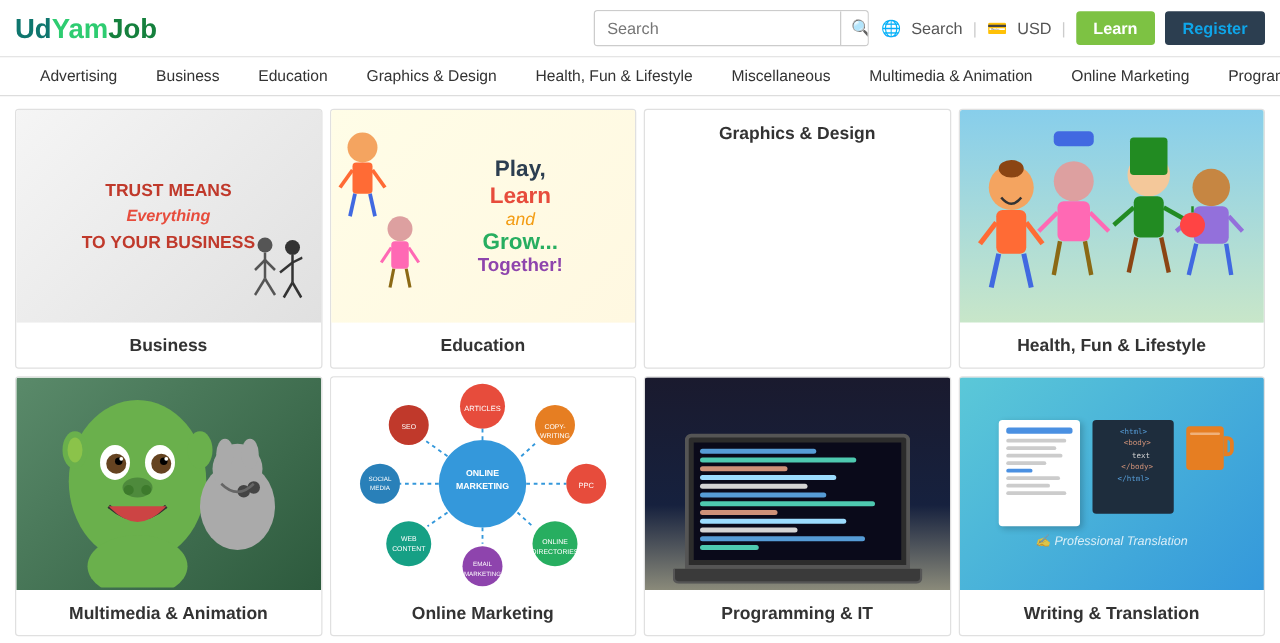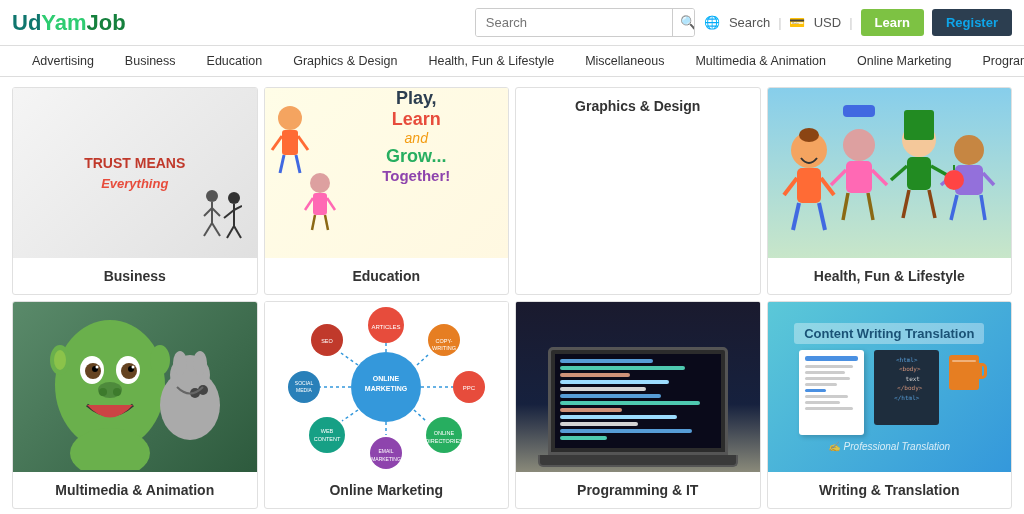--- a/index.html
+++ b/index.html
@@ -229,20 +229,21 @@
 </nav>
 
 <div class="grid">
 
   <div class="card card-business">
     <div class="card-image">
       <div style="position:absolute;inset:0;background:linear-gradient(135deg,#f5f5f5,#e0e0e0);display:flex;align-items:center;justify-content:center;flex-direction:column;padding:10px;">
         <div style="color:#c0392b;font-weight:bold;font-size:13px;text-align:center;line-height:1.5;">
           <span style="font-size:14px;">TRUST MEANS</span><br>
           <span style="font-style:italic;color:#e74c3c;font-size:13px;">Everything</span><br>
+          <span style="font-size:14px;">TO YOUR BUSINESS</span>
         </div>
 
         <div style="position:absolute;bottom:15px;right:15px;display:flex;gap:5px;align-items:flex-end;">
           <svg width="40" height="55" viewBox="0 0 40 55">
 
             <circle cx="10" cy="8" r="6" fill="#555"></circle>
             <line x1="10" y1="14" x2="10" y2="35" stroke="#555" stroke-width="2"></line>
             <line x1="10" y1="35" x2="2" y2="48" stroke="#555" stroke-width="2"></line>
             <line x1="10" y1="35" x2="18" y2="48" stroke="#555" stroke-width="2"></line>
             <line x1="10" y1="20" x2="2" y2="28" stroke="#555" stroke-width="2"></line>
@@ -256,21 +257,21 @@
             <line x1="32" y1="22" x2="40" y2="18" stroke="#333" stroke-width="2"></line>
           </svg>
         </div>
       </div>
     </div>
     <div class="card-label">Business</div>
   </div>
 
   <div class="card card-education">
     <div class="card-image">
-      <div style="position:absolute;inset:0;background:linear-gradient(135deg,#fffde7,#fff8e1);display:flex;align-items:flex-start;justify-content:center;padding:0;">
+      <div style="position:absolute;inset:0;background:linear-gradient(135deg,#fffde7,#fff8e1);display:flex;align-items:center;justify-content:center;padding:10px;">
 
         <svg width="70" height="150" viewBox="0 0 70 150" style="position:absolute;left:5px;top:10px;">
 
           <circle cx="20" cy="20" r="12" fill="#f4a460"></circle>
           <rect x="12" y="32" width="16" height="25" fill="#ff6b35" rx="3"></rect>
           <line x1="12" y1="38" x2="2" y2="52" stroke="#ff6b35" stroke-width="3"></line>
           <line x1="28" y1="38" x2="38" y2="52" stroke="#ff6b35" stroke-width="3"></line>
           <line x1="14" y1="57" x2="10" y2="75" stroke="#4169e1" stroke-width="3"></line>
           <line x1="26" y1="57" x2="30" y2="75" stroke="#4169e1" stroke-width="3"></line>
 
@@ -456,21 +457,20 @@
           <div style="width:200px;height:12px;background:#3a3a3a;border-radius:0 0 5px 5px;border:2px solid #555;border-top:none;"></div>
         </div>
       </div>
     </div>
     <div class="card-label">Programming &amp; IT</div>
   </div>
 
   <div class="card card-writing">
     <div class="card-image">
       <div style="position:absolute;inset:0;background:linear-gradient(135deg,#5bc8d8,#3498db);display:flex;flex-direction:column;align-items:center;justify-content:center;gap:6px;padding:8px;">
-        <div style="color:#1a5276;font-weight:bold;font-size:13px;background:rgba(255,255,255,0.35);padding:3px 10px;border-radius:3px;text-align:center;">Content Writing Translation</div>
         <div style="display:flex;gap:10px;align-items:flex-start;">
 
           <div style="width:65px;height:85px;background:#fff;border-radius:3px;padding:6px;box-shadow:2px 2px 5px rgba(0,0,0,0.2);">
             <div style="height:5px;background:#4a90e2;border-radius:2px;margin-bottom:4px;"></div>
             <div style="height:3px;background:#ccc;border-radius:2px;margin-bottom:3px;width:90%;"></div>
             <div style="height:3px;background:#ccc;border-radius:2px;margin-bottom:3px;width:75%;"></div>
             <div style="height:3px;background:#ccc;border-radius:2px;margin-bottom:3px;width:85%;"></div>
             <div style="height:3px;background:#ccc;border-radius:2px;margin-bottom:3px;width:60%;"></div>
             <div style="height:3px;background:#4a90e2;border-radius:2px;margin-bottom:3px;width:40%;"></div>
             <div style="height:3px;background:#ccc;border-radius:2px;margin-bottom:3px;width:80%;"></div>

